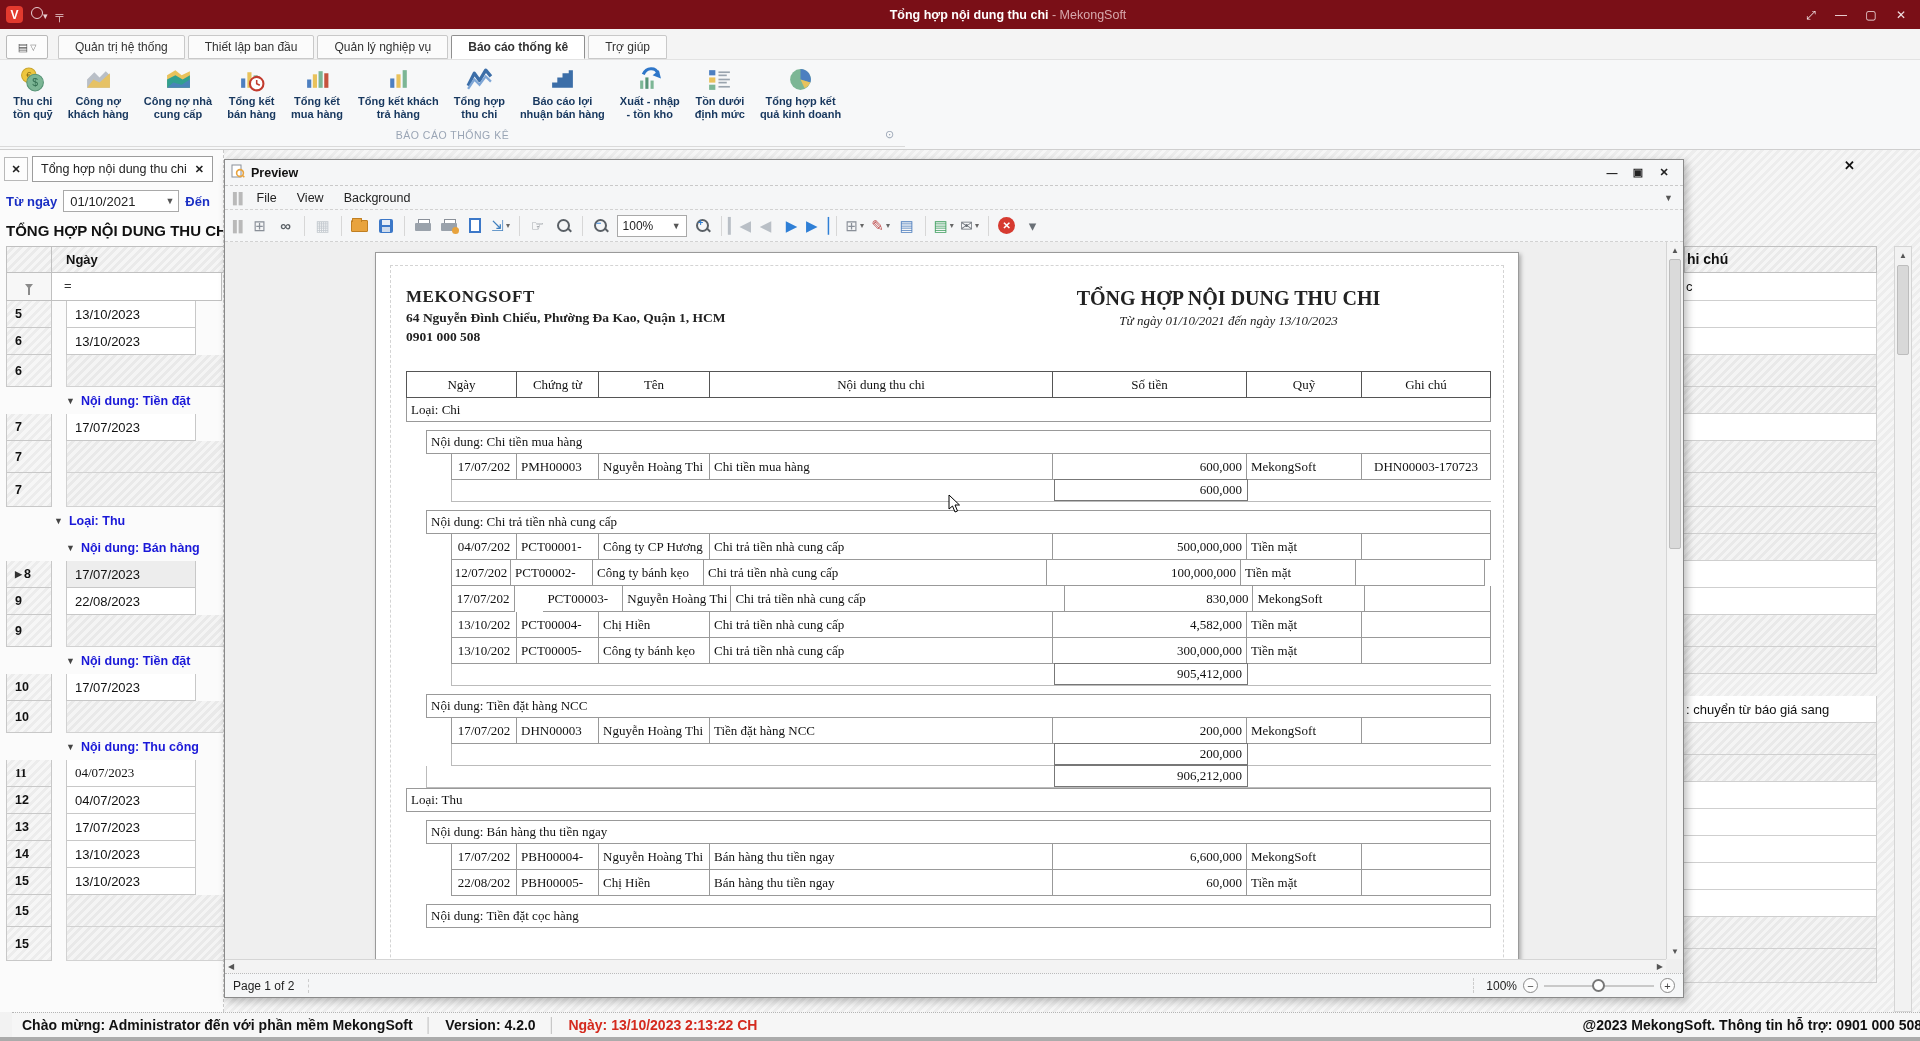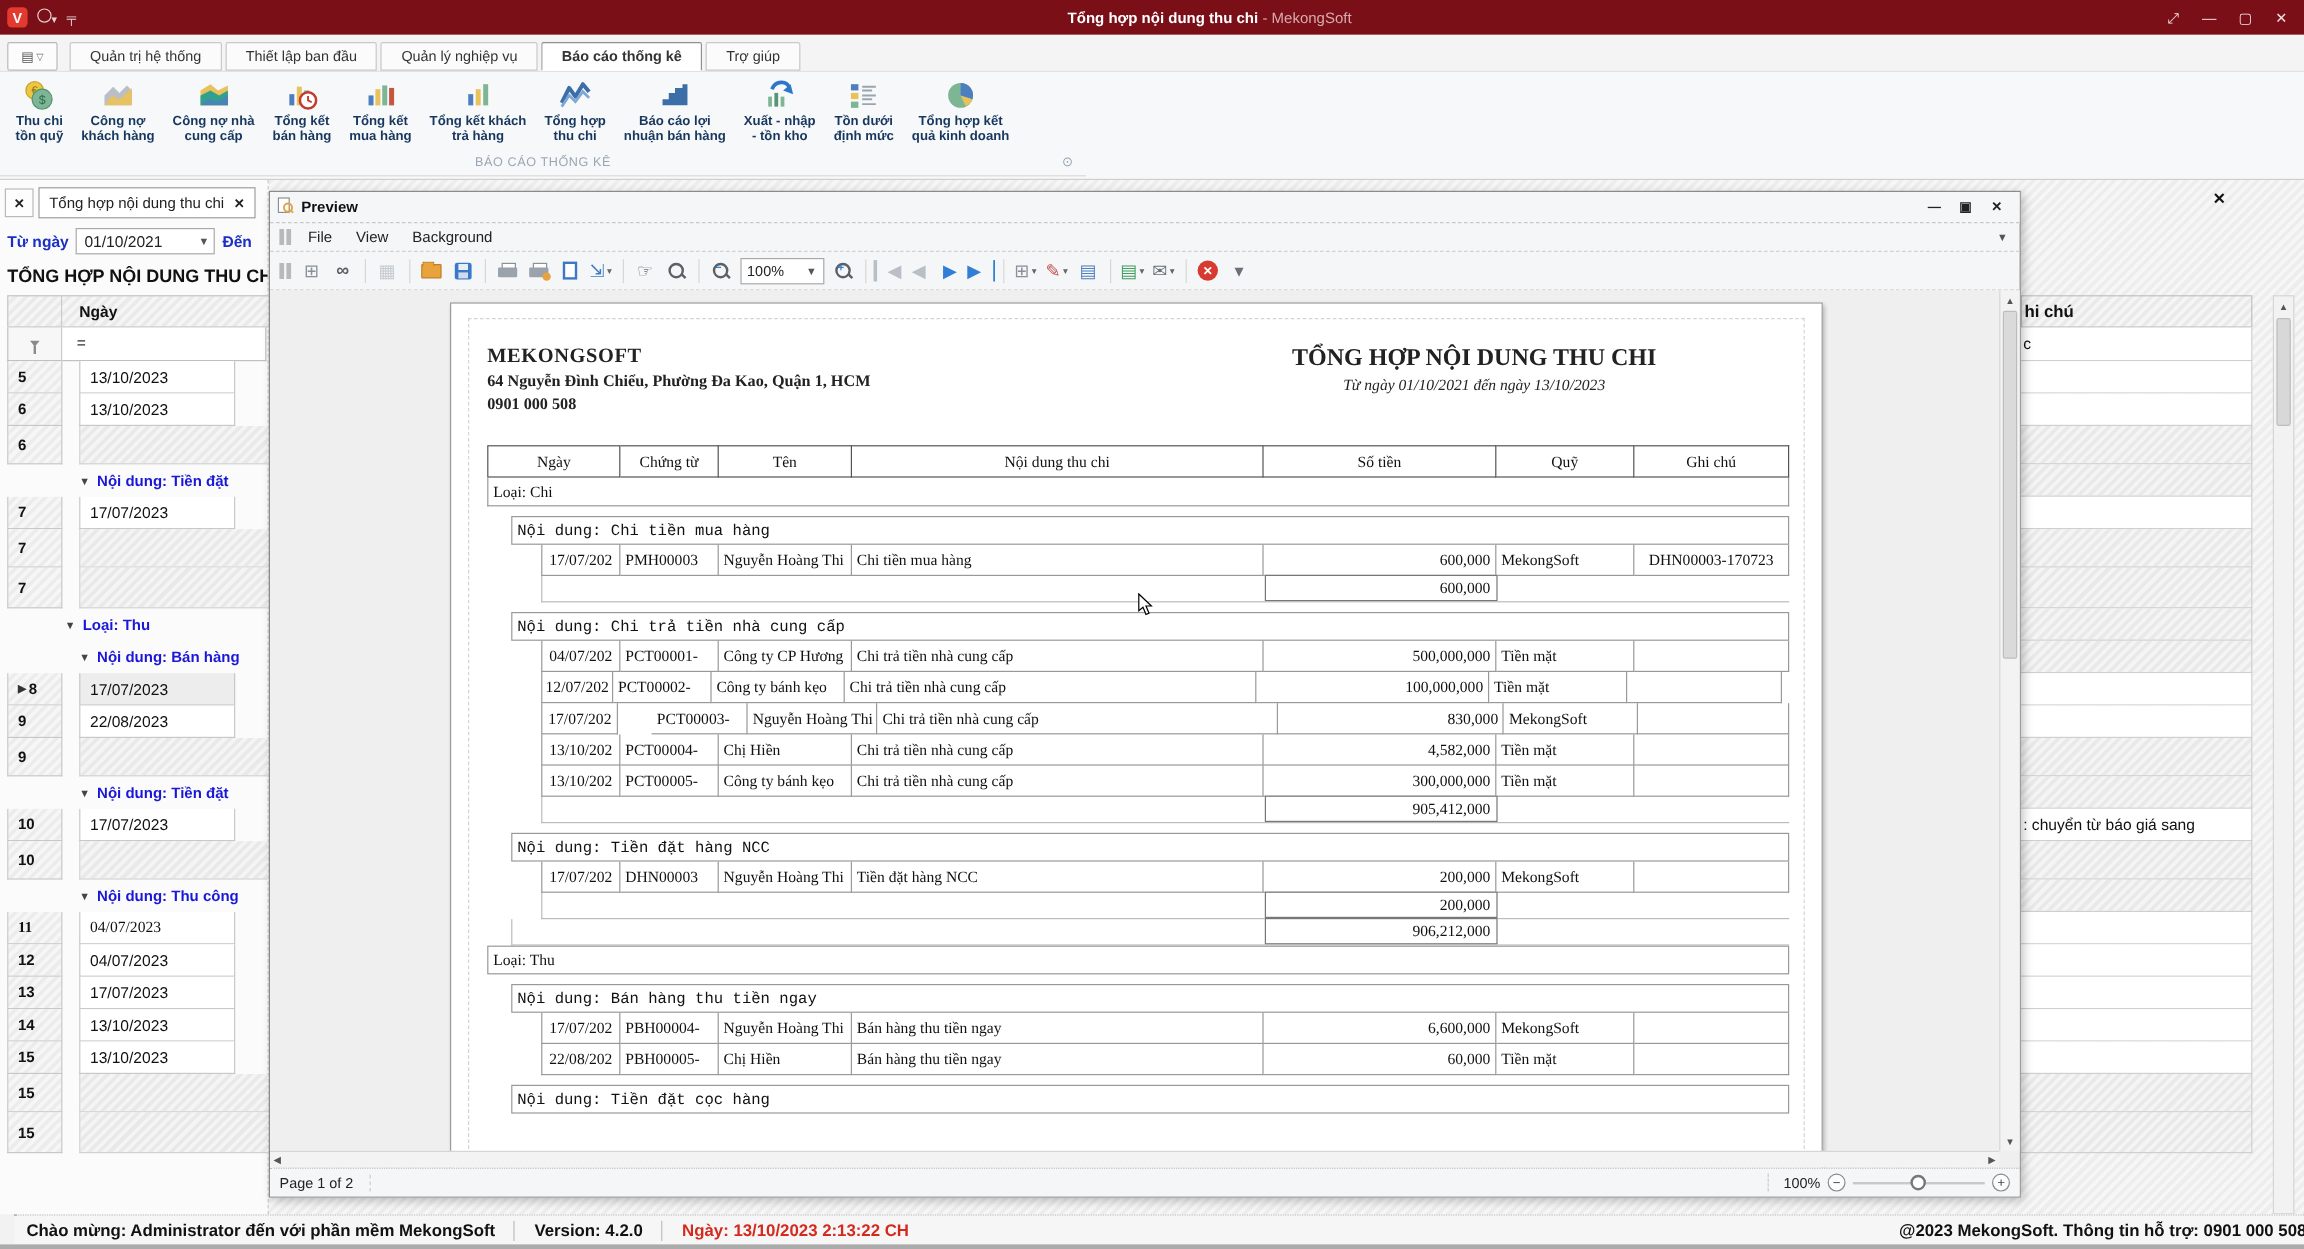--- a/index.html
+++ b/index.html
@@ -136,21 +136,21 @@
   .titleblock { flex:1; text-align:center; }
   .rtitle { font-size:20px; font-weight:bold; }
   .rsubtitle { font-size:13px; font-style:italic; margin-top:3px; }
   .rtable { margin-top:26px; font-size:13px; color:#111; }
   .rw { display:flex; align-items:stretch; }
   .rc { border:1px solid #999; border-left:none; padding:2px 4px; overflow:hidden; white-space:nowrap; display:flex; align-items:center; }
   .rc.first { border-left:1px solid #999; }
   .rw + .rw .rc { border-top:none; }
   .rhead .rc { border-color:#555; justify-content:center; height:27px; }
   .rgroup .rc { height:24px; }
-  .rsect { margin-left:20px;font-family:Liberation Mono, monospace; }
+  .rsect { margin-left:20px; }
   .rsect .rc { height:24px; }
   .rdata { margin-left:45px; }
   .rdata .rc { height:26px; }
   .num { justify-content:flex-end; }
   .ctr { justify-content:center; }
   .rsubrow { position:relative; height:22px; margin-left:45px; border-left:1px solid #bbb; border-bottom:1px solid #bbb; width:1040px; }
   .rsubrow.total { margin-left:20px; width:1065px; }
   .rsubrow .box { position:absolute; top:-1px; height:22px; border:1px solid #777; background:#fff; font-size:13px; display:flex; align-items:center; justify-content:flex-end; padding-right:5px; }
   .rgap { height:8px; }
 
@@ -530,21 +530,21 @@
           <div class="rrow h" style="height: 27px;"></div>
           <div class="rrow" style="height: 27px;"></div>
           <div class="rrow h" style="height: 32px;"></div>
           <div class="rrow h" style="height: 34px;"></div>
           <div class="rrow h" style="height: 27px;"></div>
           <div class="rrow h" style="height: 27px;"></div>
           <div class="rrow" style="height: 27px;"></div>
           <div class="rrow" style="height: 27px;"></div>
           <div class="rrow h" style="height: 32px;"></div>
           <div class="rrow h" style="height: 27px;"></div>
-          <div class="rrow" style="height: 27px;">: chuyển từ báo giá sang</div>
+          <div class="rrow" style="height: 27px; margin-top: 22px;">: chuyển từ báo giá sang</div>
           <div class="rrow h" style="height: 32px;"></div>
           <div class="rrow h" style="height: 27px;"></div>
           <div class="rrow" style="height: 27px;"></div>
           <div class="rrow" style="height: 27px;"></div>
           <div class="rrow" style="height: 27px;"></div>
           <div class="rrow" style="height: 27px;"></div>
           <div class="rrow" style="height: 27px;"></div>
           <div class="rrow h" style="height: 32px;"></div>
           <div class="rrow h" style="height: 34px;"></div>
         </div>

